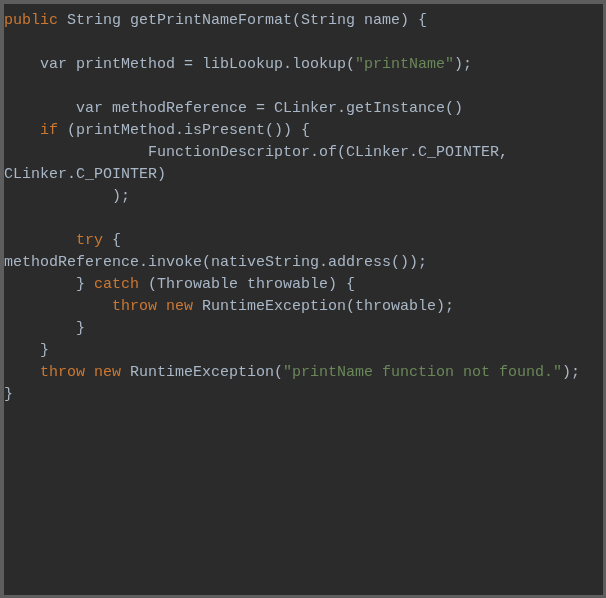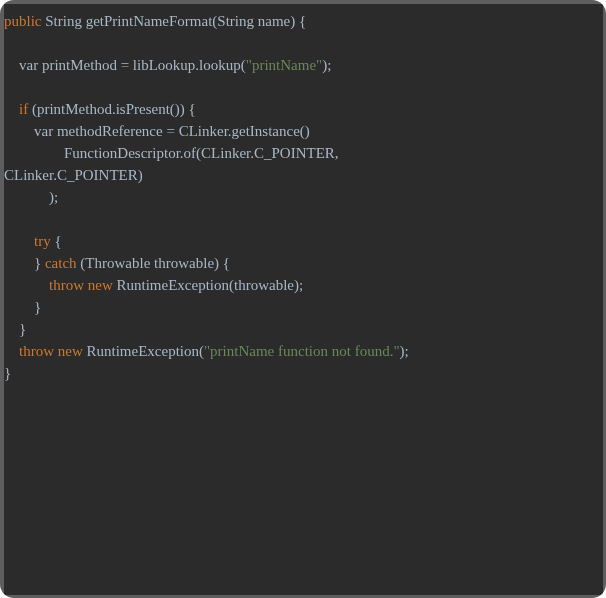--- a/index.html
+++ b/index.html
@@ -8,22 +8,21 @@
     background: #ffffff;
   }
   #code-window {
     position: relative;
     width: 606px;
     height: 598px;
     box-sizing: border-box;
     background: #5e5e5e;
     padding: 4px 3px 3px 4px;
     overflow: hidden;
-    font-family: Liberation Serif, serif;
-    border-radius: 14px;
+    font-family: Liberation Mono, monospace;
   }
   #code-surface {
     width: 100%;
     height: 100%;
     box-sizing: border-box;
     background: #2b2b2b;
     overflow: hidden;
   }
   #code-lines {
     padding: 6px 0 0 0;
@@ -49,27 +48,28 @@
 </head>
 <body>
 
 <div id="code-window">
   <div id="code-surface">
     <div id="code-lines">
         <div class="code-line"><span class="tok kw">public</span><span class="tok plain"> String getPrintNameFormat(String name) {</span></div>
         <div class="code-line blank"><span class="tok plain"></span></div>
         <div class="code-line"><span class="tok plain">    var printMethod = libLookup.lookup(</span><span class="tok str">"printName"</span><span class="tok plain">);</span></div>
         <div class="code-line blank"><span class="tok plain"></span></div>
+        <div class="code-line"><span class="tok plain">        var methodReference = CLinker.getInstance()</span></div>
         <div class="code-line"><span class="tok plain">    </span><span class="tok kw">if</span><span class="tok plain"> (printMethod.isPresent()) {</span></div>
-        <div class="code-line"><span class="tok plain">        var methodReference = CLinker.getInstance()</span></div>
         <div class="code-line"><span class="tok plain">                FunctionDescriptor.of(CLinker.C_POINTER,</span></div>
         <div class="code-line"><span class="tok plain">CLinker.C_POINTER)</span></div>
         <div class="code-line"><span class="tok plain">            );</span></div>
         <div class="code-line blank"><span class="tok plain"></span></div>
         <div class="code-line"><span class="tok plain">        </span><span class="tok kw">try</span><span class="tok plain"> {</span></div>
+        <div class="code-line"><span class="tok plain">methodReference.invoke(nativeString.address());</span></div>
         <div class="code-line"><span class="tok plain">        } </span><span class="tok kw">catch</span><span class="tok plain"> (Throwable throwable) {</span></div>
         <div class="code-line"><span class="tok plain">            </span><span class="tok kw">throw new</span><span class="tok plain"> RuntimeException(throwable);</span></div>
         <div class="code-line"><span class="tok plain">        }</span></div>
         <div class="code-line"><span class="tok plain">    }</span></div>
         <div class="code-line"><span class="tok plain">    </span><span class="tok kw">throw new</span><span class="tok plain"> RuntimeException(</span><span class="tok str">"printName function not found."</span><span class="tok plain">);</span></div>
         <div class="code-line"><span class="tok plain">}</span></div>
       </div>
   </div>
 </div>
 

